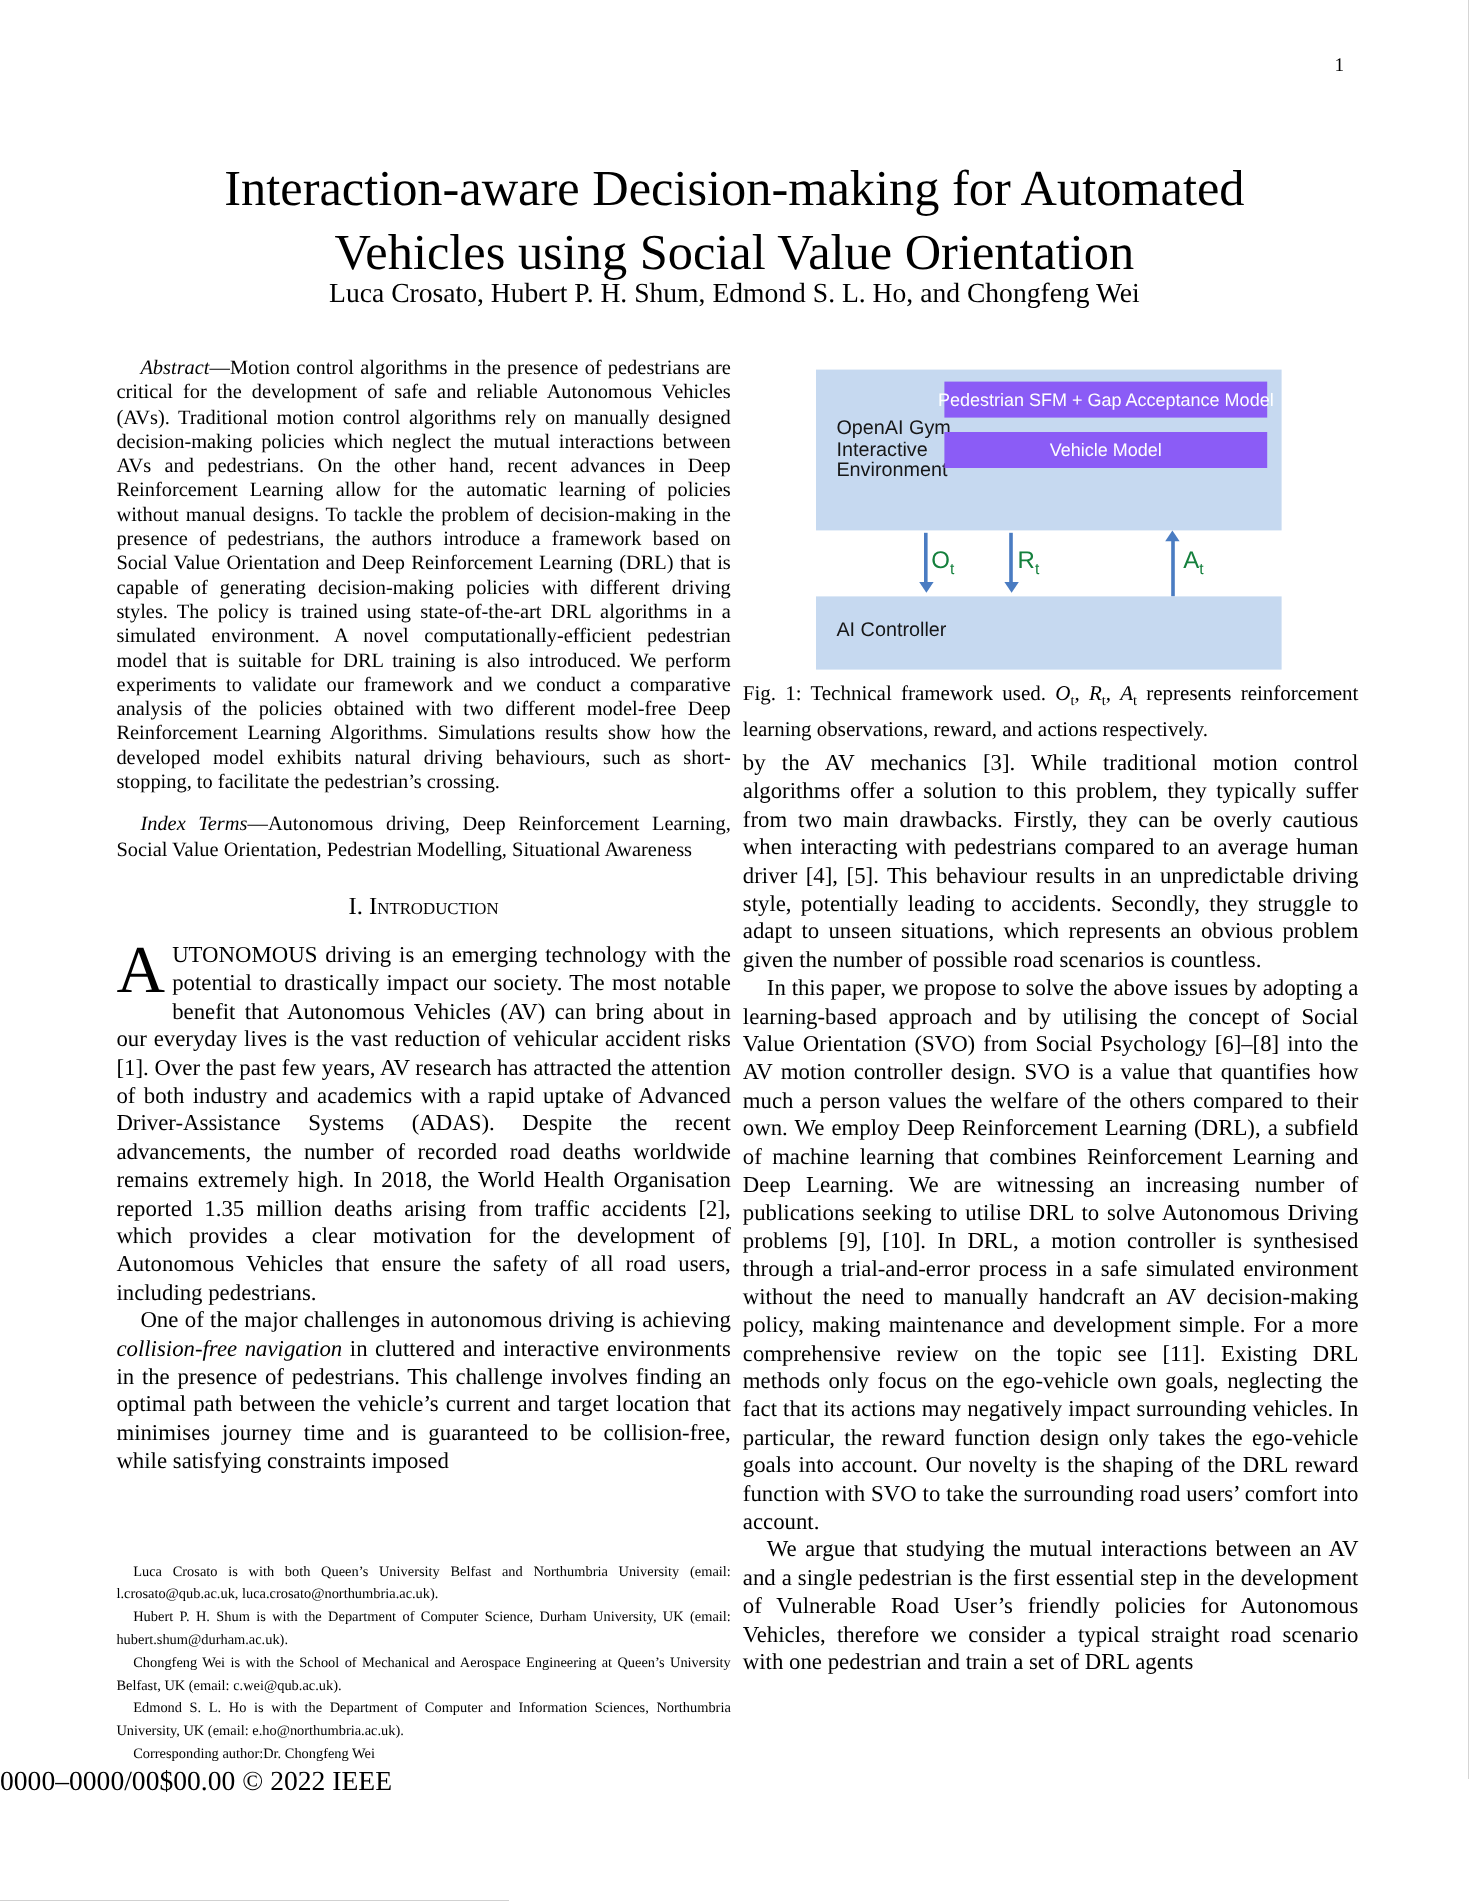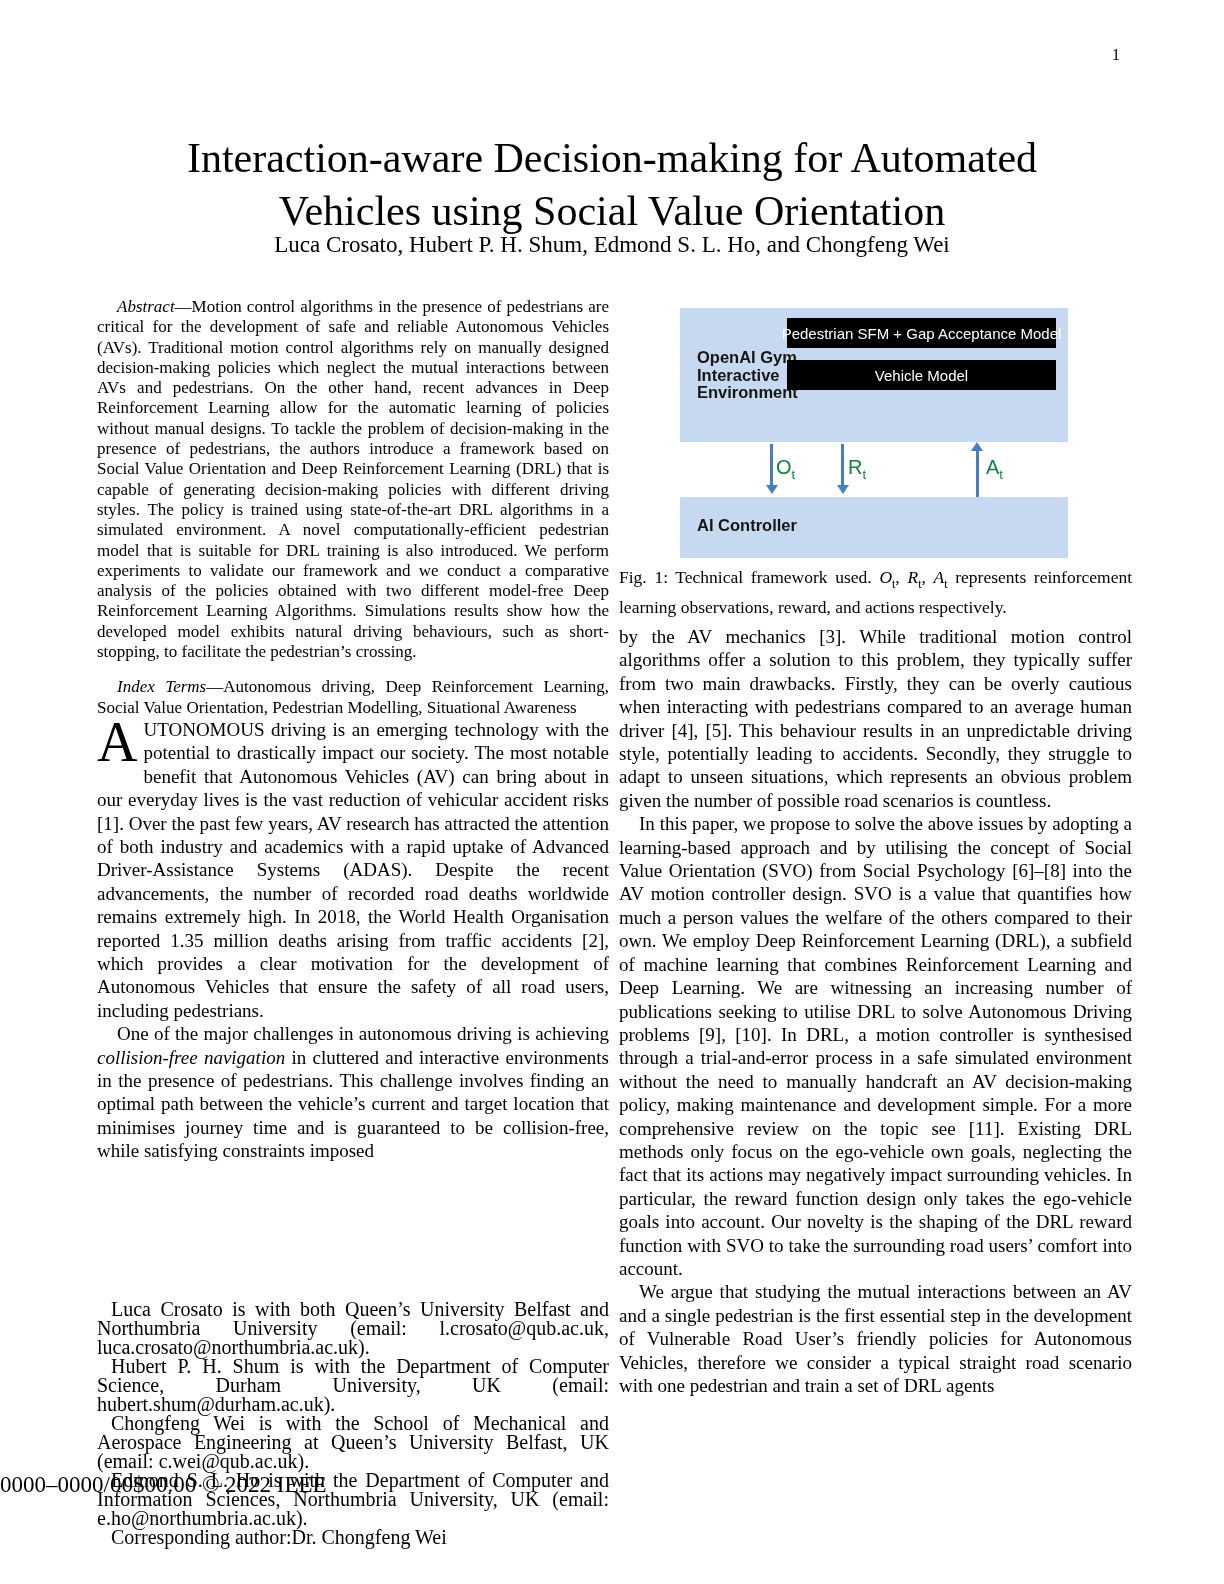--- a/index.html
+++ b/index.html
@@ -40,44 +40,44 @@
     font-size:19px; line-height:23.4px; text-align:justify; margin:0;
   }
   .body-p.indent { text-indent:20px; }
   .dropcap {
     float:left; font-size:56px; line-height:46px; padding:1px 6px 0 0;
   }
   .ital { font-style:italic; }
 
   .footnotes {
     position:absolute; left:97px; top:1300px; width:512px;
-    font-size:20px; line-height:19px; text-align:justify;
+    font-size:12px; line-height:19px; text-align:justify;
   }
   .footnotes p { margin:0; text-indent:14px; }
 
   .footer {
     position:absolute; left:0; top:1472px; width:1224px;
     text-align:left; font-size:23px;
   }
 
   
   .figure-wrap {
     position:absolute; left:680px; top:308px; width:388px; height:250px;
     font-family:"Liberation Sans", sans-serif;
   }
   .env-panel  { position:absolute; left:0; top:0;    width:388px; height:134px; background:#c6d9f0; }
   .ai-panel   { position:absolute; left:0; top:189px; width:388px; height:61px; background:#c6d9f0; }
   .panel-label {
-    position:absolute; font-weight:bold; font-size:16.5px; line-height:17.5px; color:#161616;
+    position:absolute; font-weight:normal; font-size:16.5px; line-height:17.5px; color:#161616;
   }
   .env-label { left:17px; top:41px; }
   .ai-label  { left:17px; top:209px; }
   .fig-box {
     position:absolute; left:107px; width:269px; height:30px;
-    background:#000000; color:#ffffff; font-size:15px;
+    background:#8b5cf6; color:#ffffff; font-size:15px;
     display:flex; align-items:center; justify-content:center; white-space:nowrap;
   }
   .fb1 { top:10px; } .fb2 { top:52px; } .fb3 { top:93px; }
   .drl-box { top:202px; }
   .arrow-line { position:absolute; width:3px; background:#4a7cc2; }
   .ah-down { position:absolute; width:0; height:0; border-left:6px solid transparent; border-right:6px solid transparent; border-top:9px solid #4a7cc2; }
   .ah-up   { position:absolute; width:0; height:0; border-left:6px solid transparent; border-right:6px solid transparent; border-bottom:9px solid #4a7cc2; }
   .arrow-label { position:absolute; font-size:20px; color:#15803d; }
   .arrow-label sub { font-size:13px; }
 
@@ -97,20 +97,21 @@
 
   <h1 class="title"><span>Interaction-aware Decision-making for Automated</span><br><span>Vehicles using Social Value Orientation</span></h1>
 
   <div class="authors">Luca Crosato, Hubert P. H. Shum, Edmond S. L. Ho, and Chongfeng Wei</div>
 
   <div class="col-left">
     <p class="abstract"><span class="lead-italic">Abstract</span><span>—Motion control algorithms in the presence of pedestrians are critical for the development of safe and reliable Autonomous Vehicles (AVs). Traditional motion control algorithms rely on manually designed decision-making policies which neglect the mutual interactions between AVs and pedestrians. On the other hand, recent advances in Deep Reinforcement Learning allow for the automatic learning of policies without manual designs. To tackle the problem of decision-making in the presence of pedestrians, the authors introduce a framework based on Social Value Orientation and Deep Reinforcement Learning (DRL) that is capable of generating decision-making policies with different driving styles. The policy is trained using state-of-the-art DRL algorithms in a simulated environment. A novel computationally-efficient pedestrian model that is suitable for DRL training is also introduced. We perform experiments to validate our framework and we conduct a comparative analysis of the policies obtained with two different model-free Deep Reinforcement Learning Algorithms. Simulations results show how the developed model exhibits natural driving behaviours, such as short-stopping, to facilitate the pedestrian’s crossing.</span></p>
 
     <p class="indexterms"><span class="lead-italic">Index Terms</span><span>—Autonomous driving, Deep Reinforcement Learning, Social Value Orientation, Pedestrian Modelling, Situational Awareness</span></p>
 
+    <h2 class="sec-heading">I. Introduction</h2>
 
     <p class="body-p"><span class="dropcap">A</span><span>UTONOMOUS driving is an emerging technology with the potential to drastically impact our society. The most notable benefit that Autonomous Vehicles (AV) can bring about in our everyday lives is the vast reduction of vehicular accident risks [1]. Over the past few years, AV research has attracted the attention of both industry and academics with a rapid uptake of Advanced Driver-Assistance Systems (ADAS). Despite the recent advancements, the number of recorded road deaths worldwide remains extremely high. In 2018, the World Health Organisation reported 1.35 million deaths arising from traffic accidents [2], which provides a clear motivation for the development of Autonomous Vehicles that ensure the safety of all road users, including pedestrians.</span></p>
 
     <p class="body-p indent"><span>One of the major challenges in autonomous driving is achieving </span><span class="ital">collision-free navigation</span><span> in cluttered and interactive environments in the presence of pedestrians. This challenge involves finding an optimal path between the vehicle’s current and target location that minimises journey time and is guaranteed to be collision-free, while satisfying constraints imposed</span></p>
   </div>
 
   <div class="figure-wrap">
     <div class="env-panel"></div>
 
     <div class="panel-label env-label"><span>OpenAI Gym</span><br><span>Interactive</span><br><span>Environment</span></div>

